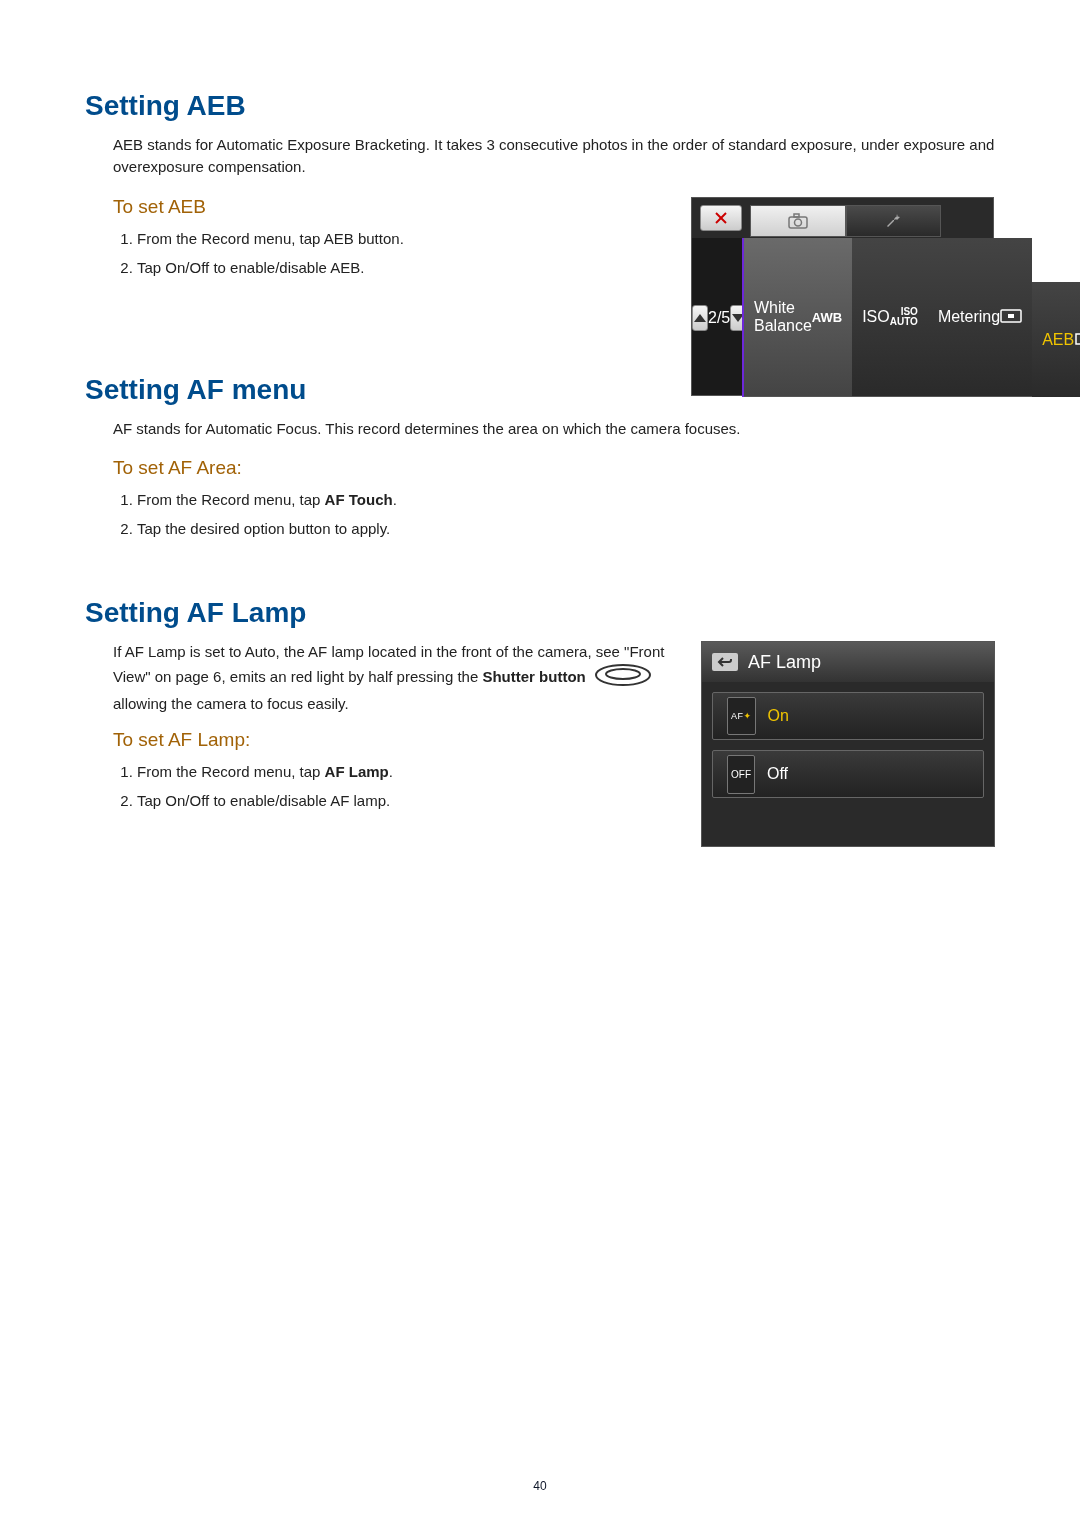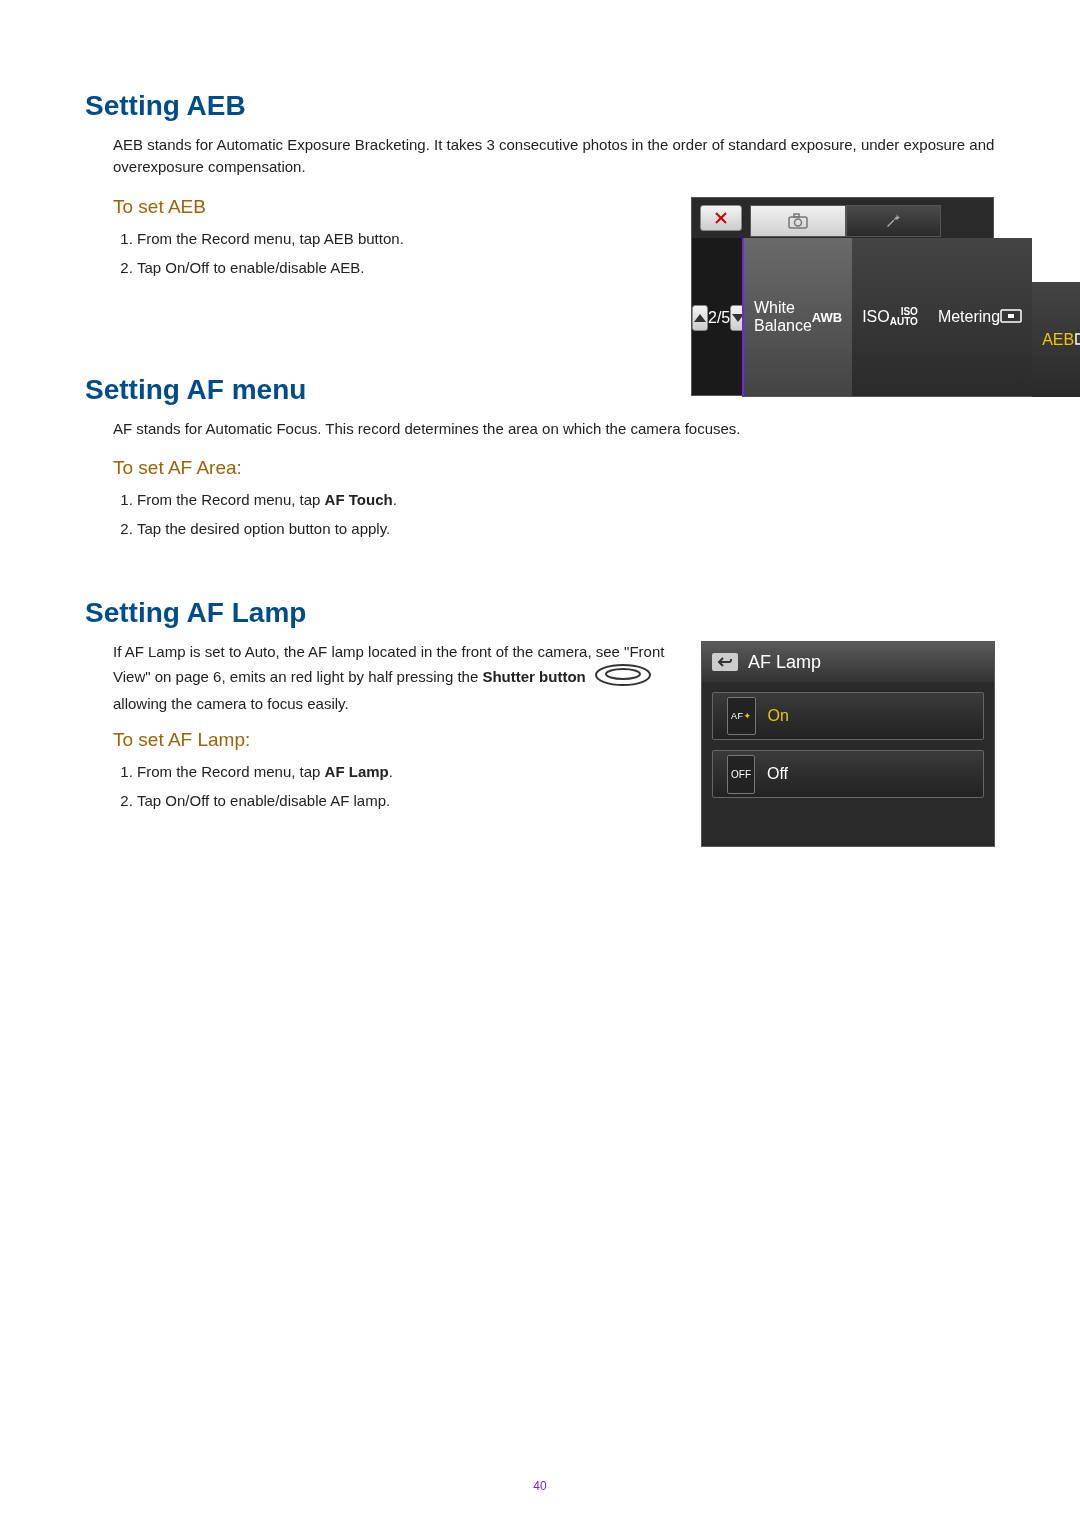--- a/index.html
+++ b/index.html
@@ -168,21 +168,21 @@
     vertical-align:middle;
     margin: 0 4px;
   }
 
   .page-num {
     position:absolute;
     bottom: 34px;
     left:0; right:0;
     text-align:center;
     font-size:12px;
-    color:#6d28d9;
+    color:#0f172a;
   }
 
   
   .aflamp-text {
     overflow: visible;
   }
 </style>
 </head>
 <body>
 

